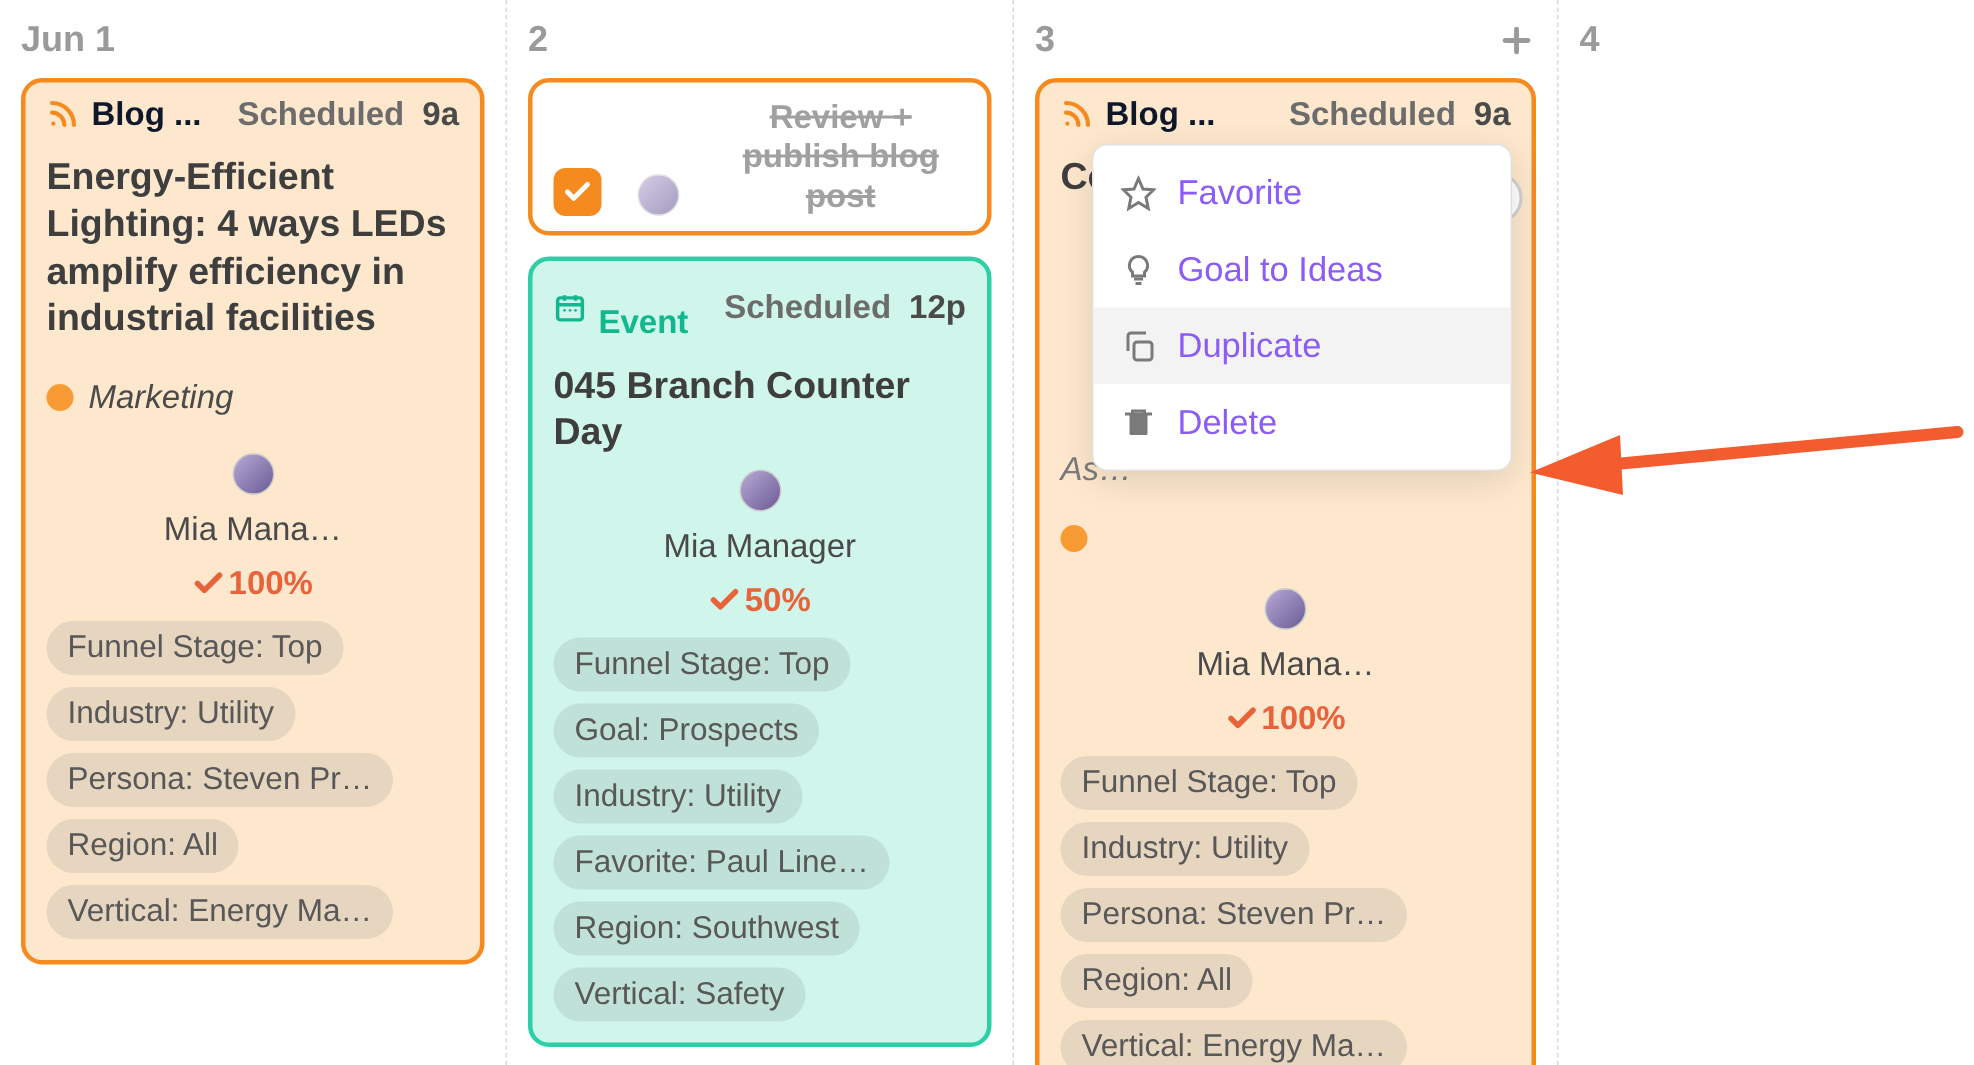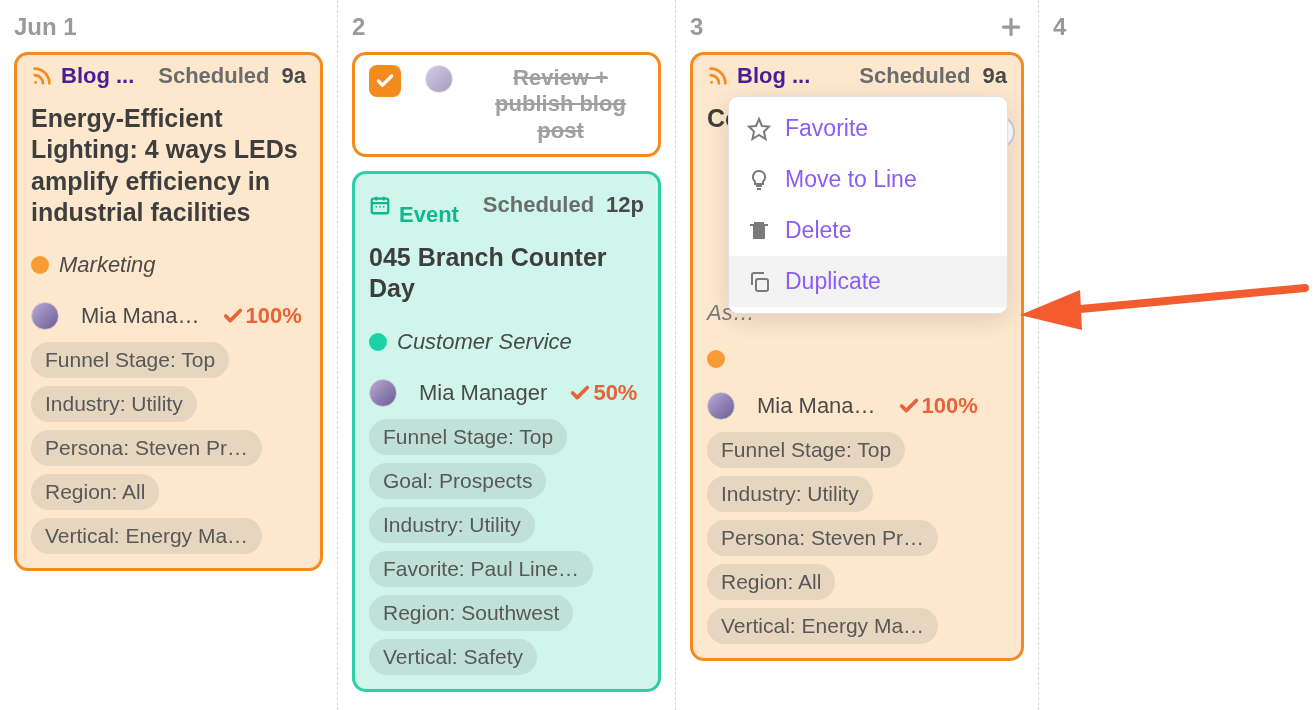--- a/index.html
+++ b/index.html
@@ -49,36 +49,36 @@
   .card.white  { border-color: #f58a1f; background: #fff; }
 
   .card-header {
     display: flex;
     align-items: center;
     gap: 8px;
     padding: 8px 14px;
     font-weight: 700;
     font-size: 22px;
   }
-  .orange .card-header .type-label { color: #4c1d95; }
+  .orange .card-header .type-label { color: #0f172a; }
   .teal   .card-header .type-label { color: #11b88f; margin-top: 20px; }
   .card-header .status { color: #6c6c6c; margin-left: auto; }
   .card-header .time { font-weight: 700; color: #4a4a4a; margin-left: 4px;}
   .card-header svg { flex-shrink: 0; }
 
   .card-body { padding: 0 14px 14px; }
 
   .title { font-weight: 700; color: #3e3e3e; font-size: 25px; line-height: 1.25; margin: 6px 0 2px;}
   .subtitle { font-style: italic; color: #7b7b7b; font-size: 22px; margin: 4px 0 8px;}
   .category-row { display: flex; align-items: center; gap: 10px; margin: 24px 0; font-style: italic;}
   .dot { width: 18px; height: 18px; border-radius: 50%; }
   .dot.orange { background: #f89b34; }
   .dot.teal { background: #18d3a5; }
 
-  .user-row { display: flex; align-items: center; gap: 22px; margin: 8px 0 12px;}
+  .user-row { display: flex; align-items: center; gap: 10px; margin: 8px 0 12px; flex-direction: column;}
   .avatar { width: 28px; height: 28px; border-radius: 50%; background: linear-gradient(135deg,#b7a9d6,#6b5b95); border:1px solid #ccc; flex-shrink:0;}
   .pct { color: #e8623a; font-weight: 600; display:flex; align-items:center; gap:2px;}
   .pct svg { width: 22px; height: 22px;}
 
   .tags { display: flex; flex-direction: column; gap: 8px; }
   .tag {
     background: rgba(130,130,130,0.18);
     color: #585858;
     padding: 6px 14px;
     border-radius: 18px;
@@ -87,21 +87,21 @@
     max-width: 100%;
     white-space: nowrap;
     overflow: hidden;
     text-overflow: ellipsis;
   }
   .teal .tag { background: rgba(80,80,80,0.12); }
 
   
   .task {
     display: flex;
-    align-items: flex-start;
+    align-items: flex-end;
     gap: 24px;
     padding: 10px 14px;
   }
   .checkbox {
     width: 32px; height: 32px; border-radius: 8px; background: #f58a1f;
     display:flex; align-items:center; justify-content:center; flex-shrink:0;
   }
   .task-text { color: #a0a0a0; text-decoration: line-through; text-align:center; flex:1; font-weight:600; font-size:22px; line-height:1.2;}
 
   .ellip { white-space: nowrap; overflow: hidden; text-overflow: ellipsis; }
@@ -226,24 +226,20 @@
             <circle cx="8" cy="14" r="1" fill="#11b88f" stroke="none"></circle>
             <circle cx="12" cy="14" r="1" fill="#11b88f" stroke="none"></circle>
             <circle cx="16" cy="14" r="1" fill="#11b88f" stroke="none"></circle>
           </svg>
         <span class="type-label">Event</span>
         <span class="status">Scheduled</span>
         <span class="time">12p</span>
       </div>
       <div class="card-body">
         <div class="title">045 Branch Counter Day</div>
-        <div class="category-row">
-          <span class="dot teal"></span>
-          <span>Customer Service</span>
-        </div>
         <div class="user-row">
           <span class="avatar"></span>
           <span>Mia Manager</span>
           <span class="pct">
             <svg viewBox="0 0 24 24" fill="none" stroke="#e8623a" stroke-width="4" stroke-linecap="round" stroke-linejoin="round">
                 <polyline points="4 12 9 17 20 6"></polyline>
               </svg>
             <span>50%</span>
           </span>
         </div>
@@ -318,37 +314,37 @@
             <polygon points="12 2 15 9 22 9.5 17 14.5 18.5 22 12 18 5.5 22 7 14.5 2 9.5 9 9"></polygon>
           </svg>
         <span>Favorite</span>
       </div>
       <div class="menu-item">
         <svg viewBox="0 0 24 24" fill="none" stroke="#7a7a7a" stroke-width="2">
             <path d="M9 18h6"></path>
             <path d="M10 21h4"></path>
             <path d="M12 3a6 6 0 0 0-4 10.5V16h8v-2.5A6 6 0 0 0 12 3z"></path>
           </svg>
-        <span>Move to Line</span>
+        <span>Goal to Ideas</span>
+      </div>
+      <div class="menu-item hover">
+        <svg viewBox="0 0 24 24" fill="none" stroke="#7a7a7a" stroke-width="2">
+            <rect x="9" y="9" width="12" height="12" rx="2"></rect>
+            <path d="M5 15V5a2 2 0 0 1 2-2h10"></path>
+          </svg>
+        <span>Duplicate</span>
       </div>
       <div class="menu-item">
         <svg viewBox="0 0 24 24" fill="none" stroke="#7a7a7a" stroke-width="2">
             <path d="M3 6h18"></path>
             <path d="M8 6V4h8v2"></path>
             <rect x="6" y="6" width="12" height="14" rx="1" fill="#7a7a7a" stroke="none"></rect>
           </svg>
         <span>Delete</span>
       </div>
-      <div class="menu-item hover">
-        <svg viewBox="0 0 24 24" fill="none" stroke="#7a7a7a" stroke-width="2">
-            <rect x="9" y="9" width="12" height="12" rx="2"></rect>
-            <path d="M5 15V5a2 2 0 0 1 2-2h10"></path>
-          </svg>
-        <span>Duplicate</span>
-      </div>
     </div>
   </div>
 
   <div class="col last">
     <div class="col-head">
       <span>4</span>
     </div>
   </div>
 
 </div>

